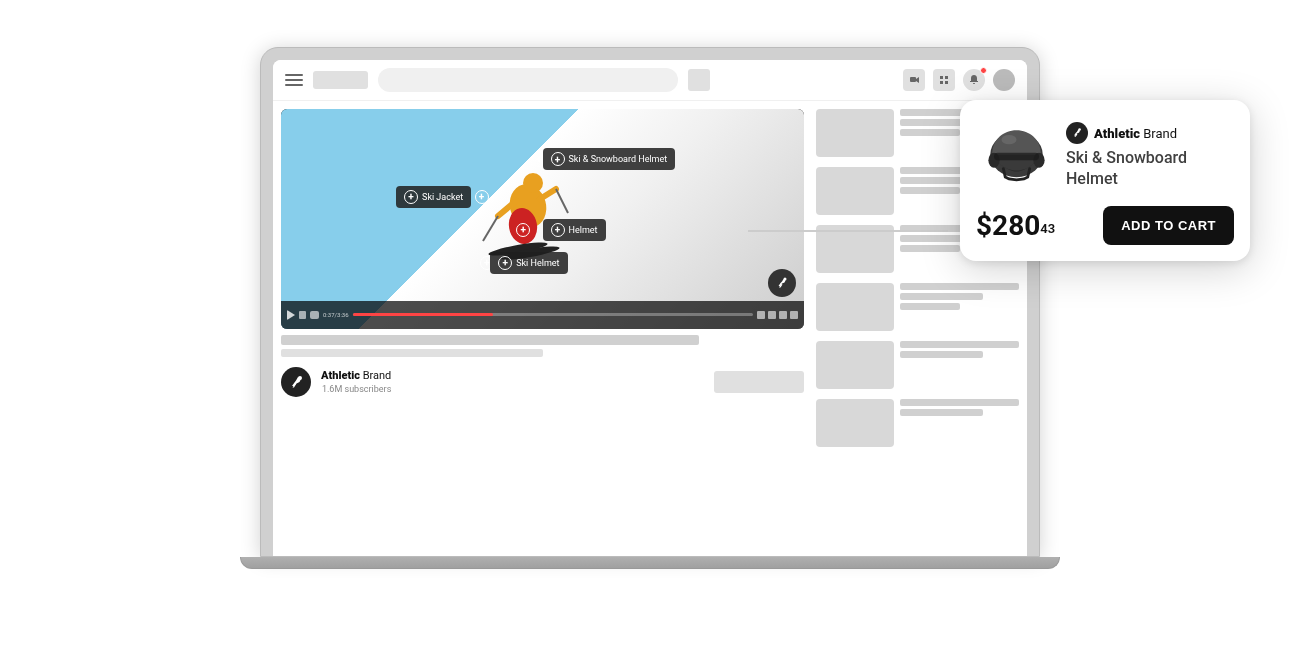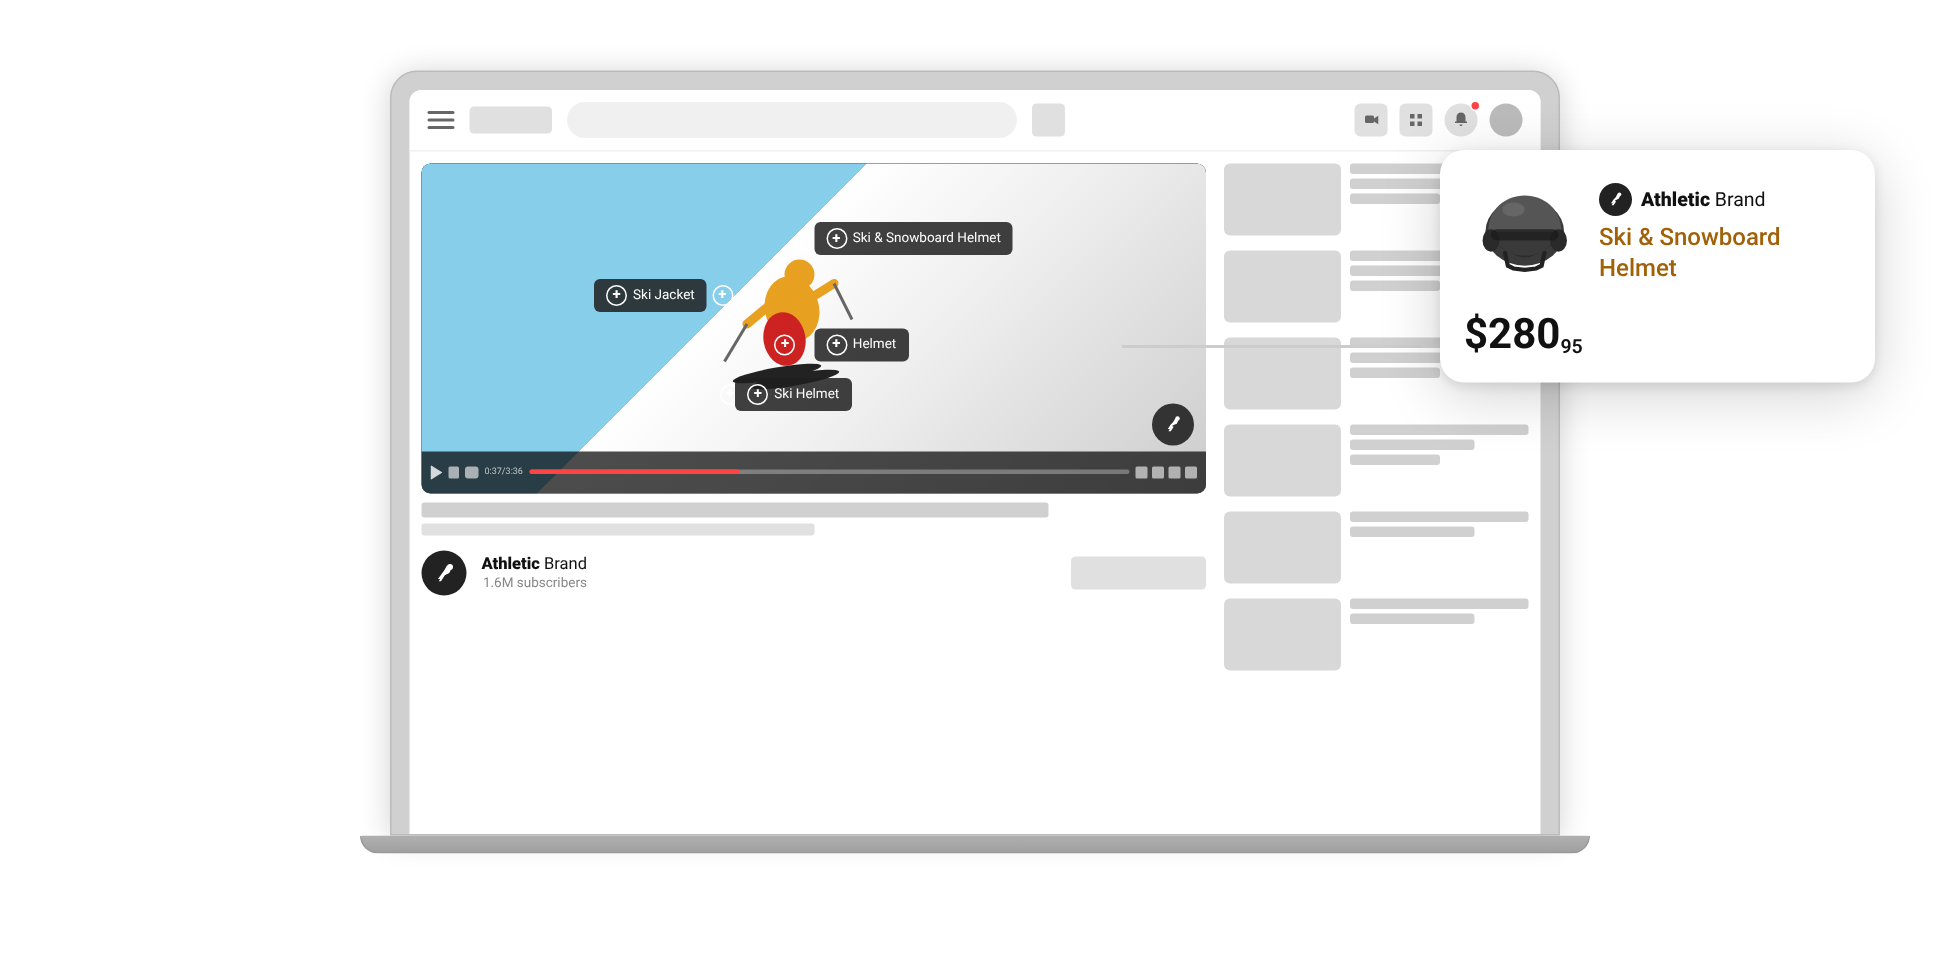--- a/index.html
+++ b/index.html
@@ -492,37 +492,37 @@
       color: #111;
     }
 
     .brand-name-text span {
       font-weight: 400;
     }
 
     .product-title {
       font-size: 16px;
       font-weight: 500;
-      color: #a16207;
+      color: #404040;
       line-height: 1.3;
     }
 
     .product-card-bottom {
       display: flex;
       align-items: center;
       justify-content: space-between;
       gap: 10px;
     }
 
     .product-price {
       font-size: 28px;
       font-weight: 700;
       color: #111;
       display: flex;
-      align-items: flex-end;
+      align-items: center;
     }
 
     .price-superscript {
       font-size: 13px;
       font-weight: 600;
       margin-top: 5px;
     }
 
     .add-to-cart-btn {
       background: #111;
@@ -804,16 +804,17 @@
           <strong>Athletic</strong><span> Brand</span>
         </div>
       </div>
       <div class="product-title">Ski &amp; Snowboard<br>Helmet</div>
     </div>
   </div>
 
   <div class="product-card-bottom">
     <div class="product-price">
       <span>$280</span>
-        <span class="price-superscript">95</span>
+        <span class="price-superscript">43</span>
     </div>
+    <button class="add-to-cart-btn">ADD TO CART</button>
   </div>
 </div>
 
 </body></html>

